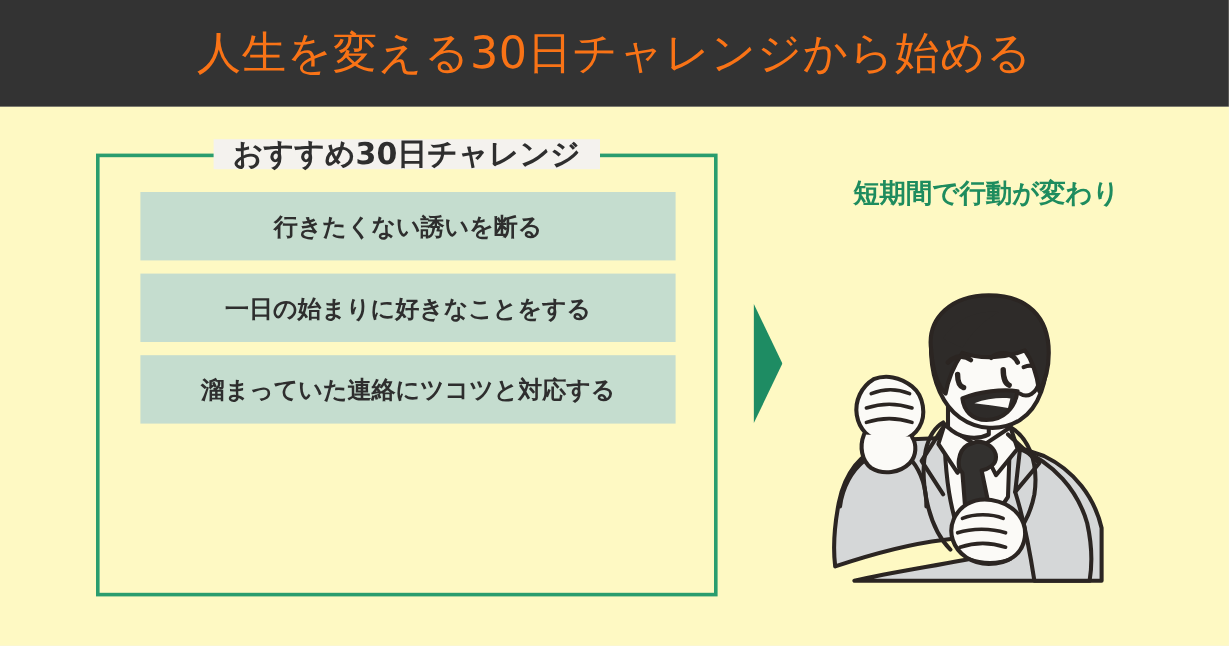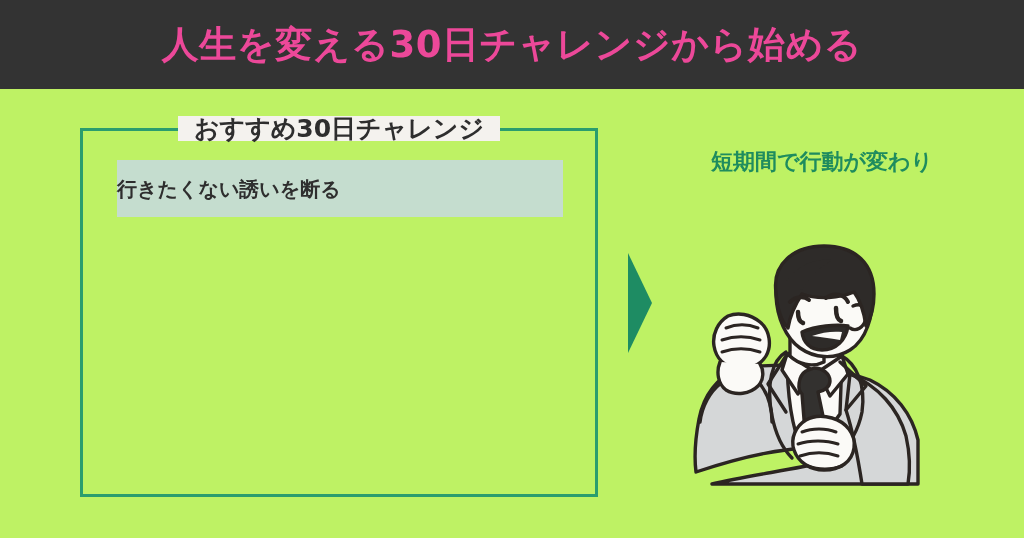--- a/index.html
+++ b/index.html
@@ -21,36 +21,36 @@
     left: 0;
     top: 0;
     width: 1024px;
     height: 89px;
     background: #333333;
     display: flex;
     align-items: center;
     justify-content: center;
   }
   #header-title {
-    color: #ec4899;
+    color: #f97316;
     font-size: 37px;
-    font-weight: bold;
+    font-weight: normal;
     letter-spacing: 0.5px;
     white-space: nowrap;
     line-height: 1;
   }
 
   
   #canvas {
     position: absolute;
     left: 0;
     top: 89px;
     width: 1024px;
     height: 449px;
-    background: #bef264;
+    background: #fef9c3;
   }
 
   
   #challenge-box {
     position: absolute;
     left: 80px;
     top: 39px;
     width: 518px;
     height: 369px;
     box-sizing: border-box;
@@ -84,20 +84,21 @@
     top: 71px;
     width: 446px;
   }
   .challenge-item {
     width: 446px;
     height: 57px;
     background: #c5ddcf;
     margin-bottom: 11px;
     display: flex;
     align-items: center;
+    justify-content: center;
   }
   .challenge-item-label {
     color: #2e2e2e;
     font-size: 20px;
     font-weight: bold;
     white-space: nowrap;
     line-height: 1;
   }
 
   
@@ -146,20 +147,26 @@
   <div id="challenge-box"></div>
 
   <div id="challenge-legend">
     <span id="challenge-legend-text">おすすめ30日チャレンジ</span>
   </div>
 
   <div id="challenge-list">
     <div class="challenge-item">
       <span class="challenge-item-label">行きたくない誘いを断る</span>
     </div>
+    <div class="challenge-item">
+      <span class="challenge-item-label">一日の始まりに好きなことをする</span>
+    </div>
+    <div class="challenge-item">
+      <span class="challenge-item-label">溜まっていた連絡にツコツと対応する</span>
+    </div>
   </div>
 
   <svg id="flow-arrow" viewBox="0 0 24 100">
     <polygon points="0,0 24,50 0,100" fill="#1e8c63"></polygon>
   </svg>
 
   <div id="outcome-text">
     <span class="line">短期間で行動が変わり</span>
   </div>
 

